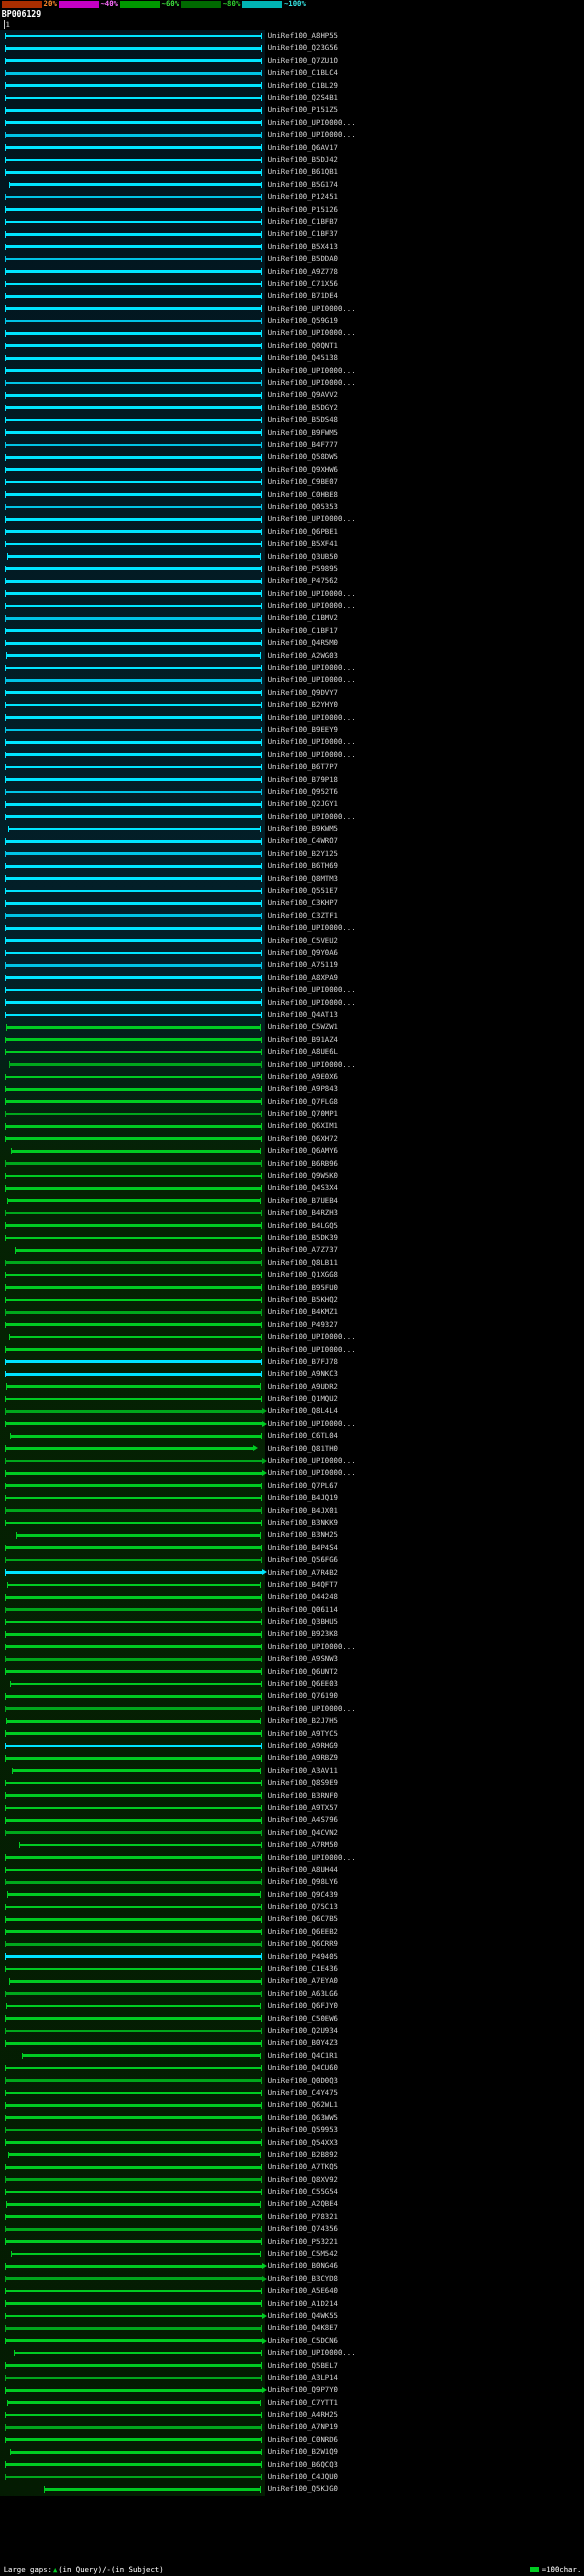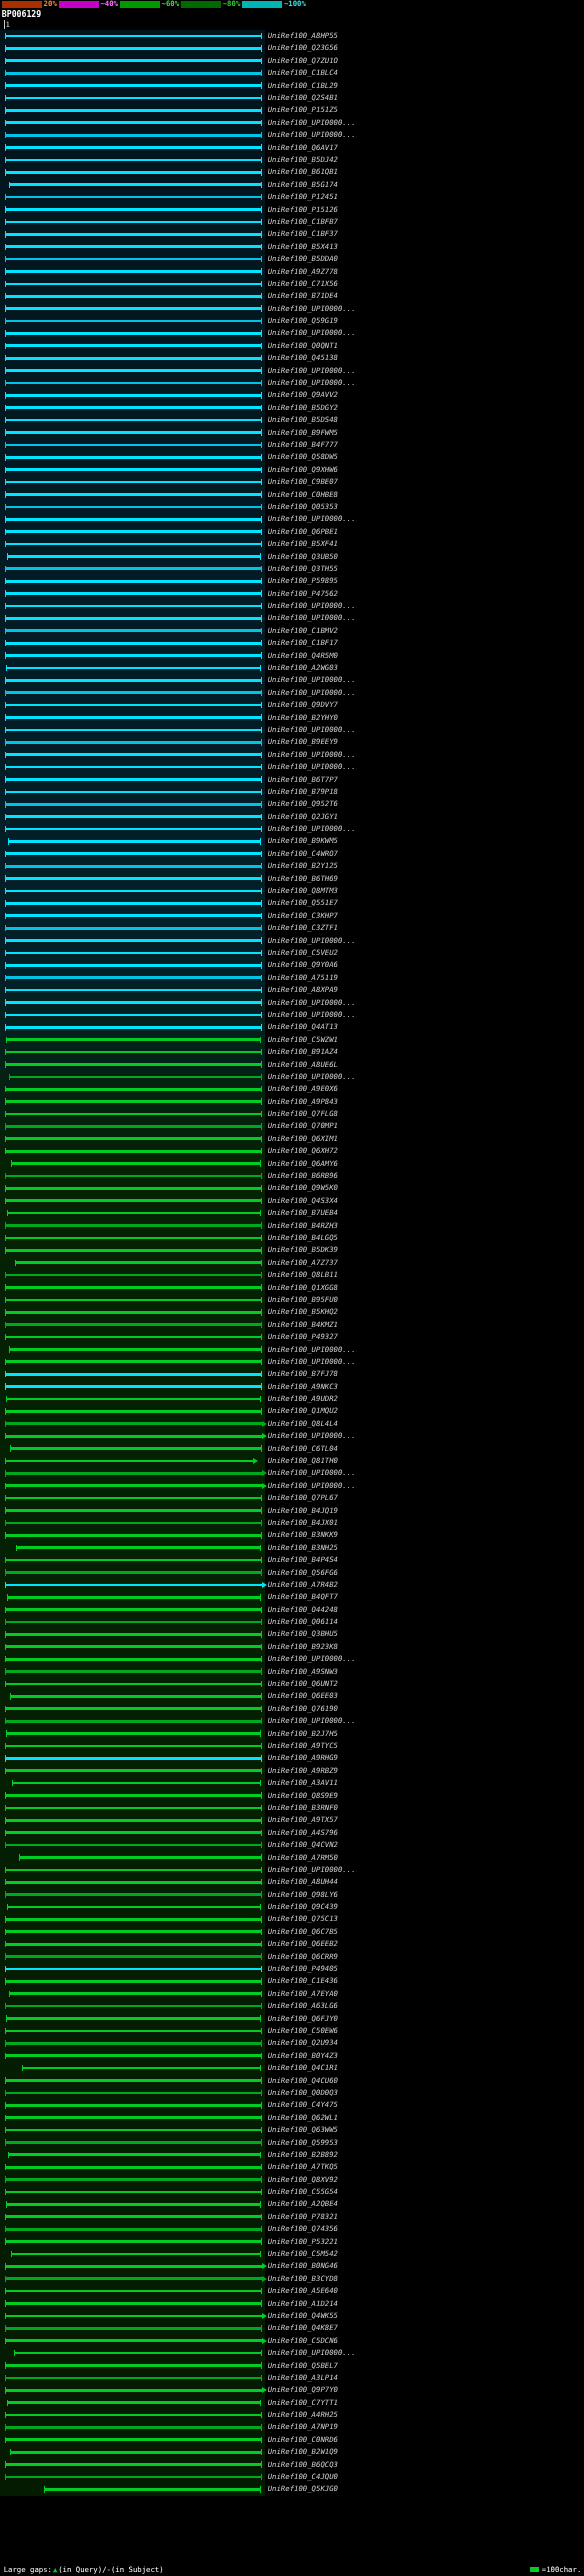--- a/index.html
+++ b/index.html
@@ -9,21 +9,21 @@
   .scalebar{display:flex;align-items:center;height:9.1px;padding-left:1.8px;}
   .seg{height:6.4px;width:40px;display:inline-block;flex:none;}
   .seglabel{font-size:7.3px;line-height:8.2px;margin:0 1.8px;font-weight:bold;white-space:nowrap;}
   
   .title{font-size:8.2px;font-weight:bold;color:#ffffff;height:10px;line-height:10px;padding-left:1.8px;}
   
   .ruler{position:relative;height:11px;width:265px;font-size:7.3px;color:#dddddd;}
   .rstart{position:absolute;left:3.7px;top:0.9px;border-left:0.9px solid #cccccc;padding-left:0.9px;}
   .rend{position:absolute;right:3.7px;top:18px;font-weight:bold;}
   
-  .rows{position:relative;font-style:italic;}
+  .rows{position:relative;}
   .rows::before{content:"";position:absolute;left:0;top:0;width:265px;height:100%;pointer-events:none;
         background:linear-gradient(180deg,#02141d 0%,#032029 38%,#052203 46%,#041b02 100%);}
   .row{position:relative;height:12.4px;display:flex;}
   .bar-area{position:relative;width:265px;flex:none;}
   .bar{position:absolute;top:4.6px;height:2.7px;}
   .bar::before{content:"";position:absolute;left:0;top:-1.8px;width:0.9px;height:6.4px;background:inherit;}
   .bar::after{content:"";position:absolute;right:0;top:-1.8px;width:0.9px;height:6.4px;background:inherit;}
   .bar.no-rtick::after{display:none;}
   .arrowhead{position:absolute;right:-5.5px;top:-1.8px;width:0;height:0;
         border-top:3.2px solid transparent;border-bottom:3.2px solid transparent;
@@ -316,26 +316,20 @@
         <div class="hit-label">UniRef100_B5XF41</div>
       </div>
       <div class="row">
         <div class="bar-area">
           <div class="bar" style="background: rgb(0, 229, 255); color: rgb(0, 229, 255); left: 7px; width: 254px;"></div>
         </div>
         <div class="hit-label">UniRef100_Q3UB50</div>
       </div>
       <div class="row">
         <div class="bar-area">
-          <div class="bar" style="background: rgb(0, 196, 230); color: rgb(0, 196, 230); left: 4.6px; width: 257px;"></div>
-        </div>
-        <div class="hit-label">UniRef100_Q3TH55</div>
-      </div>
-      <div class="row">
-        <div class="bar-area">
           <div class="bar" style="background: rgb(0, 229, 255); color: rgb(0, 229, 255); left: 4.6px; width: 257px;"></div>
         </div>
         <div class="hit-label">UniRef100_P59895</div>
       </div>
       <div class="row">
         <div class="bar-area">
           <div class="bar" style="background: rgb(0, 229, 255); color: rgb(0, 229, 255); left: 4.6px; width: 257px;"></div>
         </div>
         <div class="hit-label">UniRef100_P47562</div>
       </div>
@@ -1093,20 +1087,26 @@
         <div class="bar-area">
           <div class="bar" style="background: rgb(0, 204, 34); color: rgb(0, 204, 34); left: 4.6px; width: 257px;"></div>
         </div>
         <div class="hit-label">UniRef100_Q63WW5</div>
       </div>
       <div class="row">
         <div class="bar-area">
           <div class="bar" style="background: rgb(0, 168, 28); color: rgb(0, 168, 28); left: 4.6px; width: 257px;"></div>
         </div>
         <div class="hit-label">UniRef100_Q59953</div>
+      </div>
+      <div class="row">
+        <div class="bar-area">
+          <div class="bar" style="background: rgb(0, 204, 34); color: rgb(0, 204, 34); left: 4.6px; width: 257px;"></div>
+        </div>
+        <div class="hit-label">UniRef100_Q54XX3</div>
       </div>
       <div class="row">
         <div class="bar-area">
           <div class="bar" style="background: rgb(0, 204, 34); color: rgb(0, 204, 34); left: 8px; width: 253px;"></div>
         </div>
         <div class="hit-label">UniRef100_B2B892</div>
       </div>
       <div class="row">
         <div class="bar-area">
           <div class="bar" style="background: rgb(0, 204, 34); color: rgb(0, 204, 34); left: 4.6px; width: 257px;"></div>

